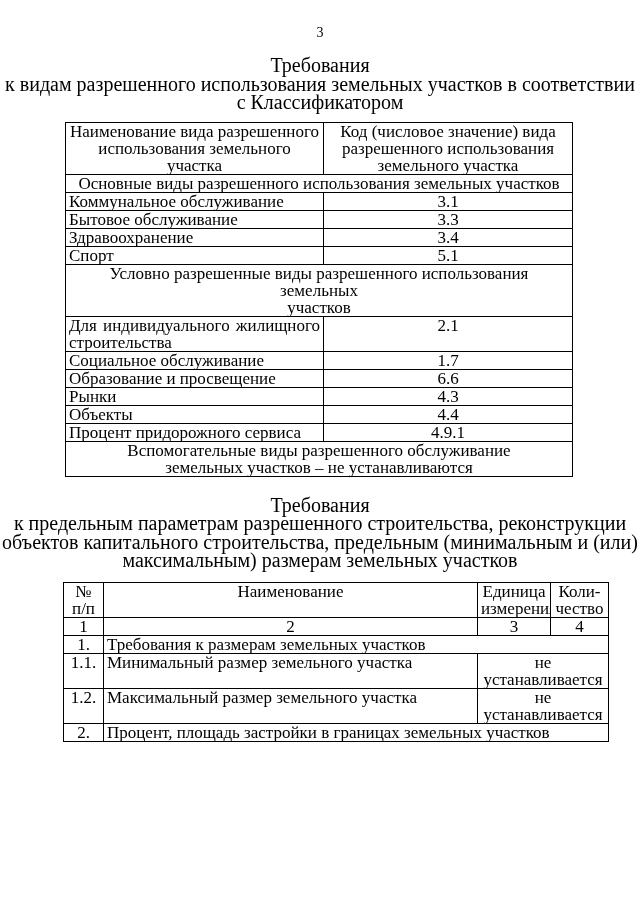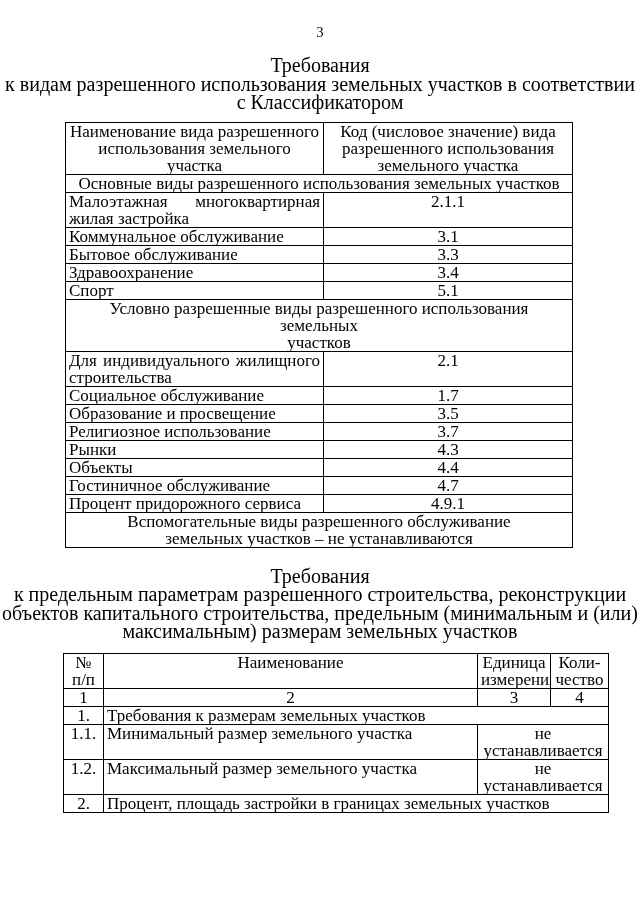--- a/index.html
+++ b/index.html
@@ -70,27 +70,20 @@
         <th class="pre">Наименование вида разрешенного
 использования земельного участка</th>
         <th class="pre">Код (числовое значение) вида
 разрешенного использования
 земельного участка</th>
       </tr>
       <tr>
         <td colspan="2" class="center-cell">Основные виды разрешенного использования земельных участков</td>
       </tr>
       <tr>
-        <td class="name-cell">
-          <span class="jline">Малоэтажная многоквартирная</span>
-          <span>жилая застройка</span>
-        </td>
-        <td class="center-cell">2.1.1</td>
-      </tr>
-      <tr>
         <td class="name-cell">Коммунальное обслуживание</td>
         <td class="center-cell">3.1</td>
       </tr>
       <tr>
         <td class="name-cell">Бытовое обслуживание</td>
         <td class="center-cell">3.3</td>
       </tr>
       <tr>
         <td class="name-cell">Здравоохранение</td>
         <td class="center-cell">3.4</td>
@@ -109,37 +102,29 @@
           <span>строительства</span>
         </td>
         <td class="center-cell">2.1</td>
       </tr>
       <tr>
         <td class="name-cell">Социальное обслуживание</td>
         <td class="center-cell">1.7</td>
       </tr>
       <tr>
         <td class="name-cell">Образование и просвещение</td>
-        <td class="center-cell">3.5</td>
-      </tr>
-      <tr>
-        <td class="name-cell">Религиозное использование</td>
-        <td class="center-cell">3.7</td>
+        <td class="center-cell">6.6</td>
       </tr>
       <tr>
         <td class="name-cell">Рынки</td>
         <td class="center-cell">4.3</td>
       </tr>
       <tr>
         <td class="name-cell">Объекты</td>
         <td class="center-cell">4.4</td>
-      </tr>
-      <tr>
-        <td class="name-cell">Гостиничное обслуживание</td>
-        <td class="center-cell">4.7</td>
       </tr>
       <tr>
         <td class="name-cell">Процент придорожного сервиса</td>
         <td class="center-cell">4.9.1</td>
       </tr>
       <tr>
         <td colspan="2" class="center-cell pre">Вспомогательные виды разрешенного обслуживание
 земельных участков – не устанавливаются</td>
       </tr>
     </tbody>

